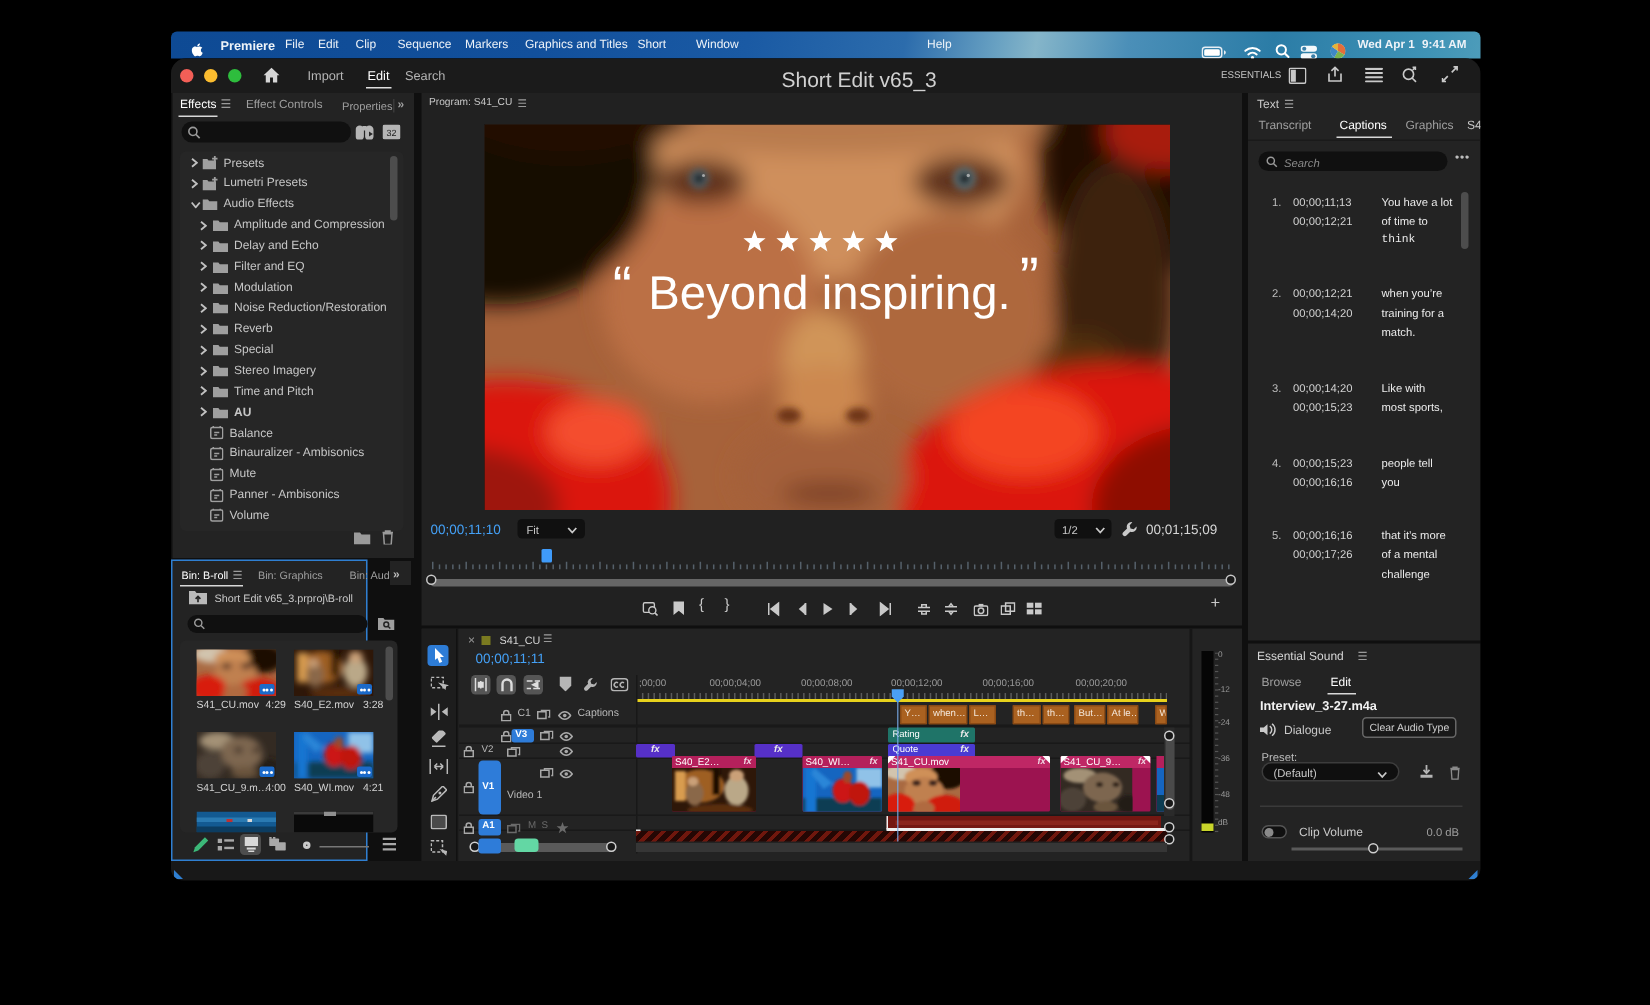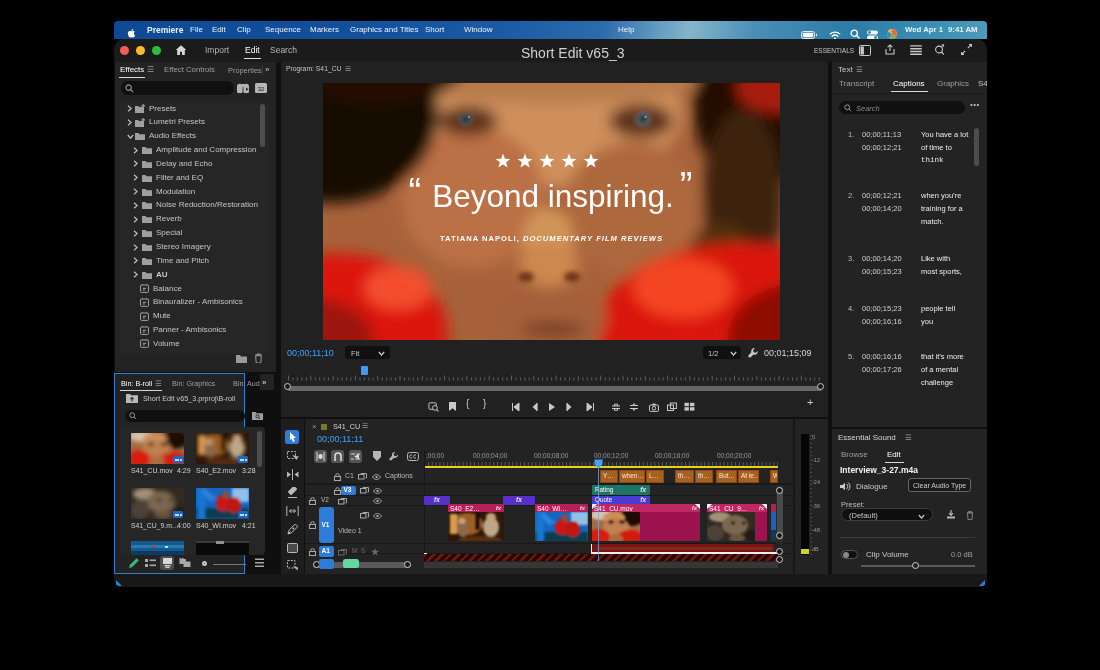--- a/index.html
+++ b/index.html
@@ -482,21 +482,20 @@
        <g fill="#fff">
                 <use href="#st" x="0" y="0.5"></use>
                 <use href="#st" x="22" y="0.5"></use>
                 <use href="#st" x="44" y="0.5"></use>
                 <use href="#st" x="66" y="0.5"></use>
                 <use href="#st" x="88" y="0.5"></use>
               </g>
       </svg>
     </div>
     <div style="position:absolute;left:-2px;top:88px;width:457px;text-align:center;color:#fff;font-size:31.5px;line-height:30px;"><span style="font-size:38px;vertical-align:2px;letter-spacing:-2px;">“</span><span style="display:inline-block;width:13px;"></span>Beyond inspiring.<span style="display:inline-block;width:6px;"></span><span style="font-size:38px;vertical-align:8px;letter-spacing:-2px;">”</span></div>
-    <div style="position:absolute;left:0;top:151px;width:457px;text-align:center;color:#fff;font-size:7.6px;font-weight:bold;letter-spacing:1px;">TATIANA NAPOLI, <span style="font-style:italic;">DOCUMENTARY FILM REVIEWS</span></div>
    </div>
    <span class="t" style="left:6px;top:286px;font-size:9px;color:#44a1f7;">00;00;11;10</span>
    <div style="position:absolute;left:64px;top:284px;width:45px;height:13px;background:#101010;border-radius:3px;">
      <span class="t" style="left:6px;top:2.5px;font-size:7.5px;color:#c9c9c9;">Fit</span>
      <svg style="position:absolute;right:5px;top:4.5px;" width="7" height="5" viewBox="0 0 7 5">
             <path d="M.8 1 3.5 4 6.2 1" fill="none" stroke="#c9c9c9" stroke-width="1.2"></path>
           </svg>
    </div>
    <div style="position:absolute;left:422px;top:284px;width:38px;height:13px;background:#101010;border-radius:3px;">
      <span class="t" style="left:5px;top:2.5px;font-size:7.5px;color:#c9c9c9;">1/2</span>

